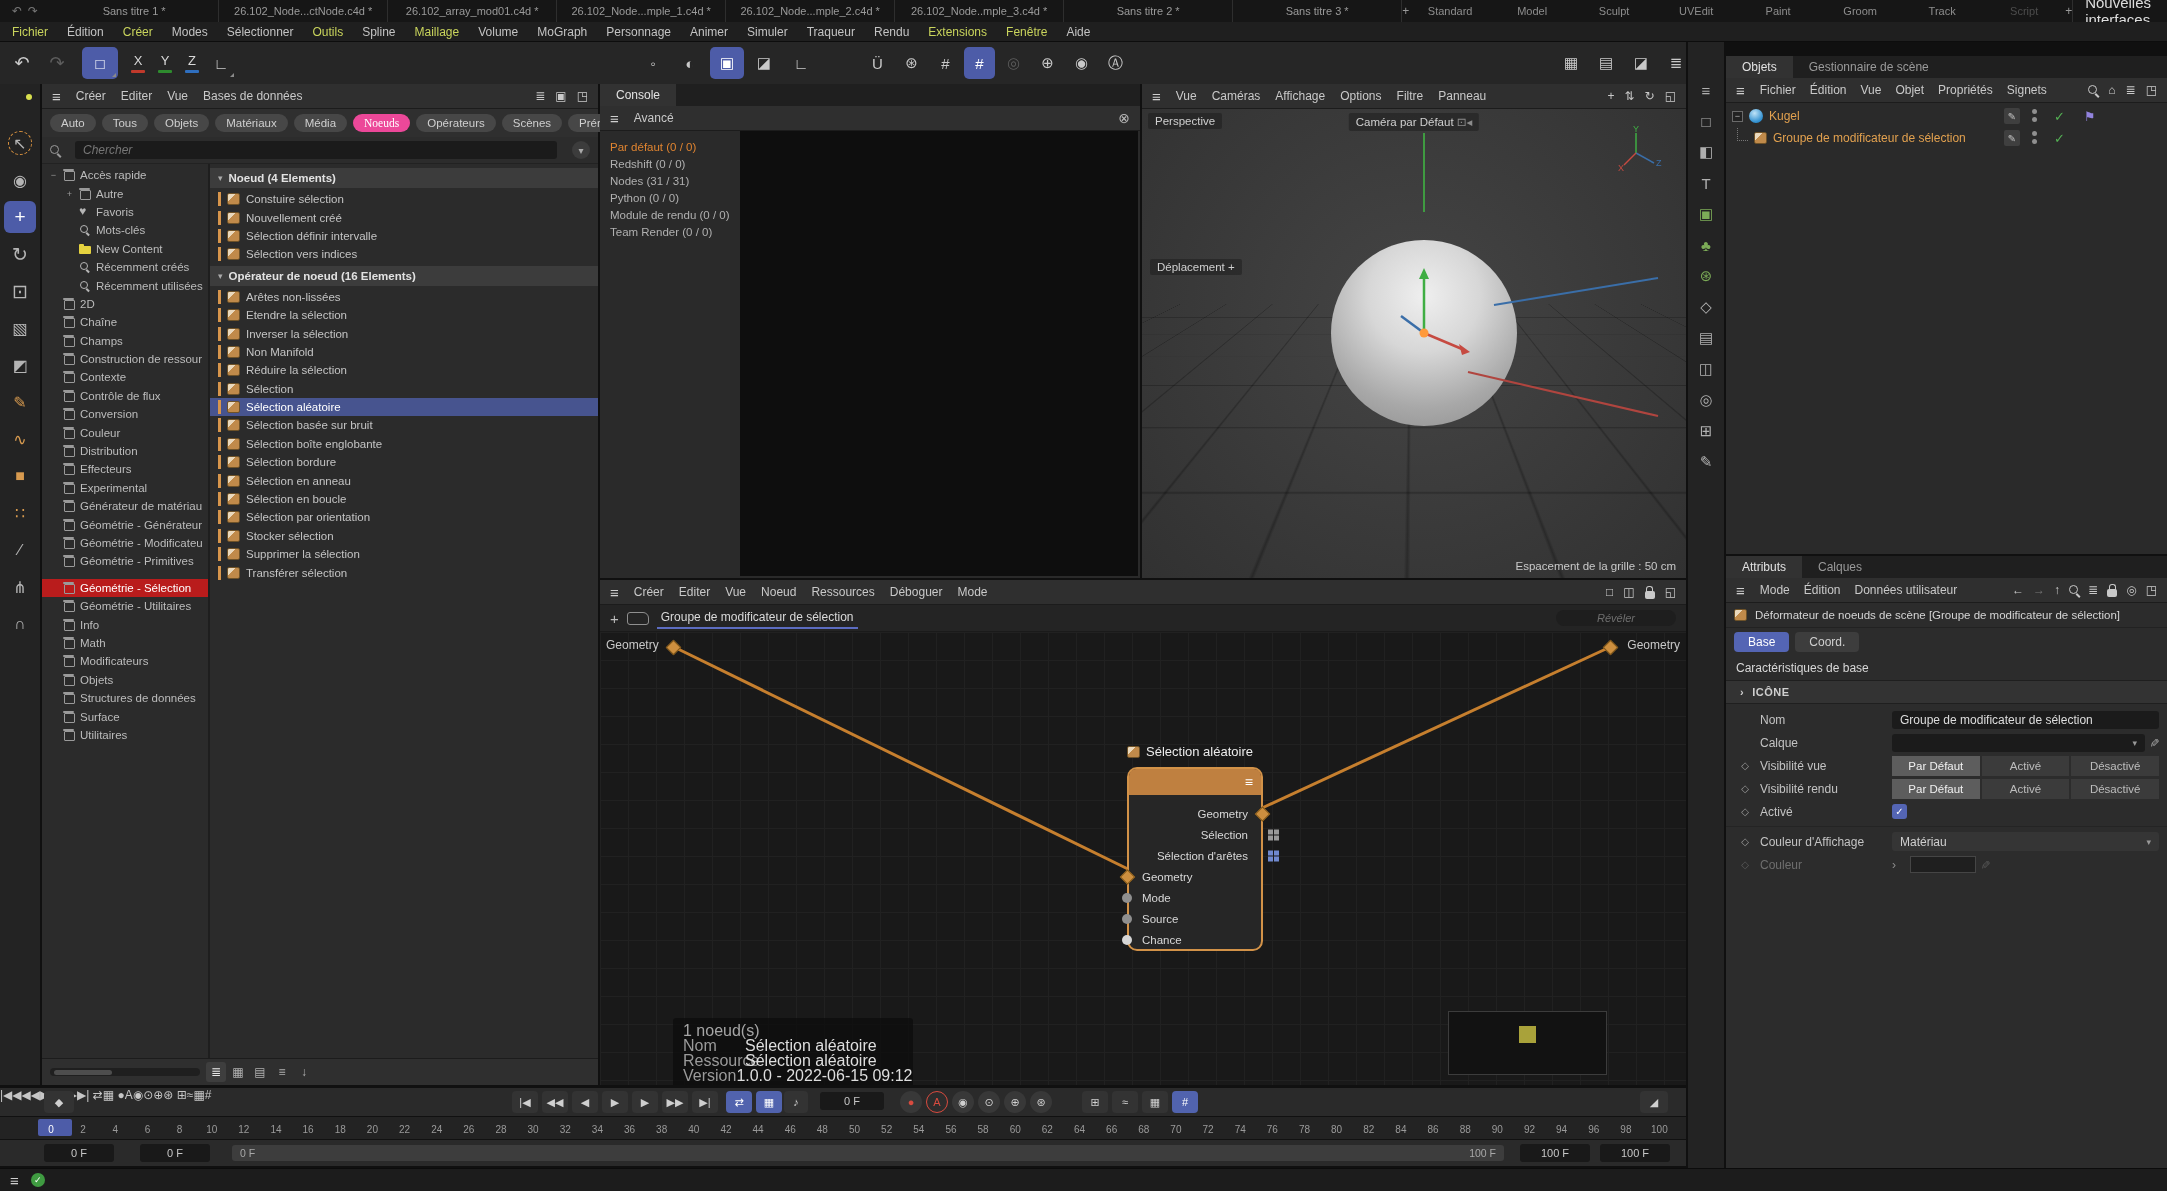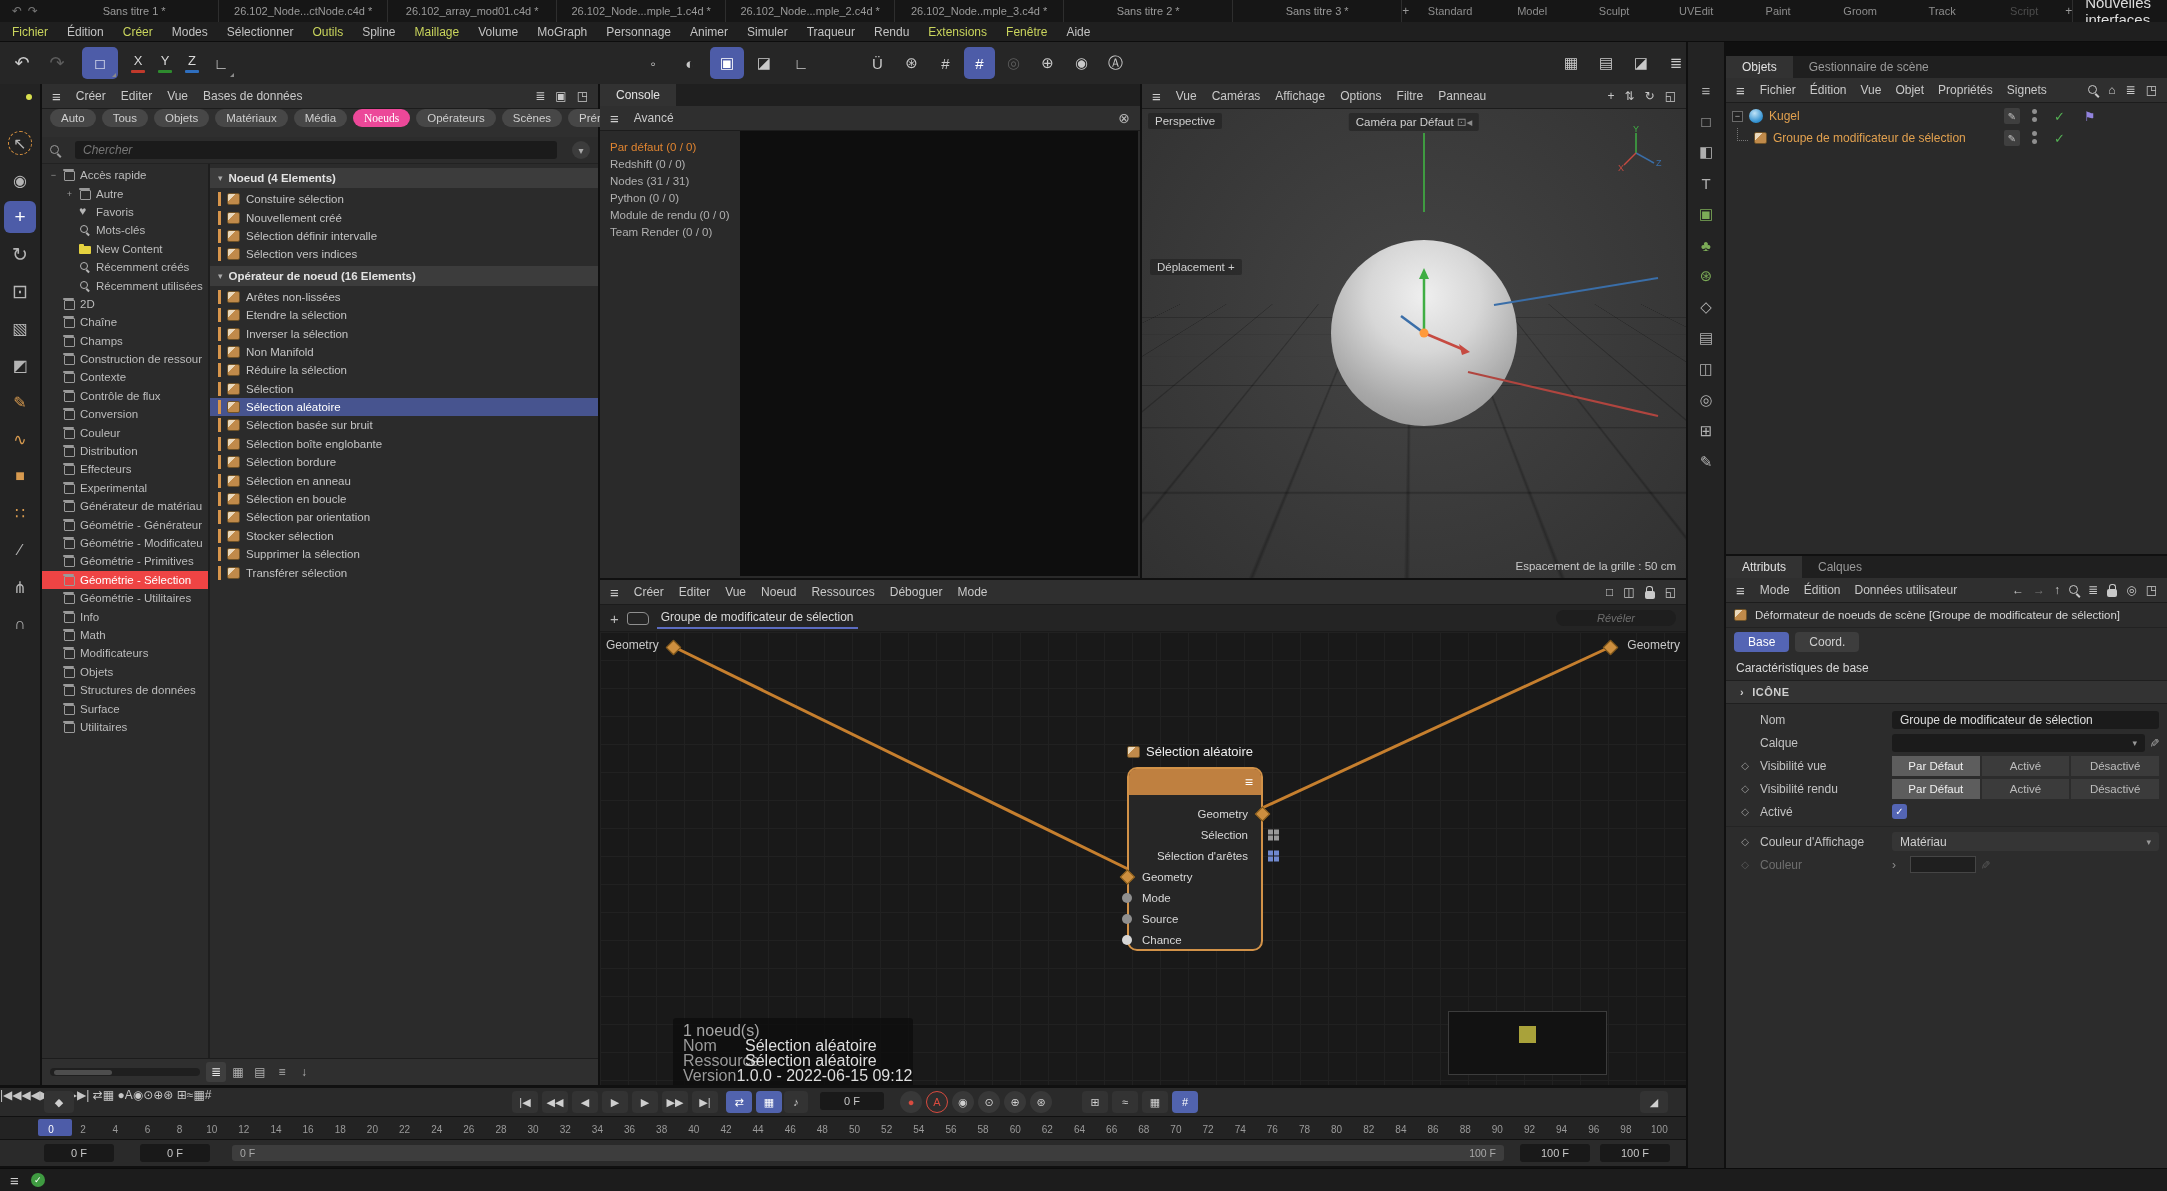--- a/index.html
+++ b/index.html
@@ -53,31 +53,31 @@
   .cssmag::after{content:"";position:absolute;left:8px;top:8px;width:5px;height:1.8px;background:currentColor;transform:rotate(45deg);transform-origin:0 0;}
   .csslock{position:relative;width:10px;height:8px;background:currentColor;border-radius:2px;margin-top:5px;}
   .csslock::before{content:"";position:absolute;top:-5px;left:1.5px;width:5px;height:5px;border:1.6px solid currentColor;border-bottom:none;border-radius:3px 3px 0 0;}
 
   
   #asset{left:42px;top:84px;width:556px;height:1001px;background:#2c2c2c;display:flex;flex-direction:column;}
   .pmenu{height:24px;background:#2f2f2f;display:flex;align-items:center;gap:15px;padding:0 10px;border-bottom:1px solid #1c1c1c;flex:none;}
   .pmenu .mi{color:#c9c9c9;font-size:12px;white-space:nowrap;display:flex;align-items:center;justify-content:center;}
   .burger{color:#cfcfcf;font-size:15px;}
   .mright{margin-left:auto;display:flex;gap:10px;align-items:center;color:#b5b5b5;font-size:13px;}
-  #filters{height:28px;display:flex;align-items:flex-start;gap:6px;padding:0 8px;background:#2f2f2f;flex:none;}
+  #filters{height:28px;display:flex;align-items:center;gap:6px;padding:0 8px;background:#2f2f2f;flex:none;}
   .pill{padding:3px 11px;border-radius:11px;background:#474747;color:#cfcfcf;font-size:11.5px;white-space:nowrap;}
   .pill.on{background:#ec4899;color:#fff;font-family:Liberation Serif, serif;}
   #searchrow{height:26px;display:flex;align-items:center;gap:15px;padding:0 8px;background:#2c2c2c;flex:none;border-bottom:1px solid #222;}
   #searchrow .field{flex:1;height:18px;background:#1b1b1b;border-radius:3px;display:flex;align-items:center;padding:0 8px;color:#767676;font-style:italic;}
   .circbtn{width:18px;height:18px;border-radius:50%;background:#3c3c3c;display:flex;align-items:center;justify-content:center;color:#aaa;font-size:10px;}
   #abody{flex:1;display:flex;min-height:0;}
   #tree{width:166px;background:#2b2b2b;overflow:hidden;padding-top:2px;}
   .trow{height:18.4px;display:flex;align-items:center;gap:4px;padding-left:6px;color:#bcbcbc;font-size:11.5px;white-space:nowrap;}
   .trow.lvl1{padding-left:22px;}
-  .trow.sel{background:#ef4444;color:#fff;}
+  .trow.sel{background:#b91c1c;color:#fff;margin-top:8px;}
   .texp{width:11px;height:11px;flex:none;display:flex;align-items:center;justify-content:center;font-size:9px;color:#9a9a9a;}
   .tic{width:13px;height:12px;flex:none;position:relative;}
   .ic-box::before{content:"";position:absolute;left:1px;top:2px;width:9px;height:8px;border:1px solid #9a9a9a;border-radius:1px;}
   .ic-box::after{content:"";position:absolute;left:0;top:0px;width:11px;height:2px;background:#9a9a9a;border-radius:1px;}
   .ic-heart::before{content:"♥";position:absolute;left:0;top:-2px;color:#b5b5b5;font-size:12px;}
   .ic-mag{color:#b5b5b5;}
   .ic-mag::before{content:"";position:absolute;left:1px;top:1px;width:6px;height:6px;border:1.5px solid currentColor;border-radius:50%;}
   .ic-mag::after{content:"";position:absolute;left:8px;top:8px;width:4px;height:1.6px;background:currentColor;transform:rotate(45deg);transform-origin:0 0;}
   .ic-folder::before{content:"";position:absolute;left:0;top:3px;width:12px;height:8px;background:#e5d23f;border-radius:1px;}
   .ic-folder::after{content:"";position:absolute;left:0;top:1px;width:5px;height:3px;background:#e5d23f;border-radius:1px 1px 0 0;}

